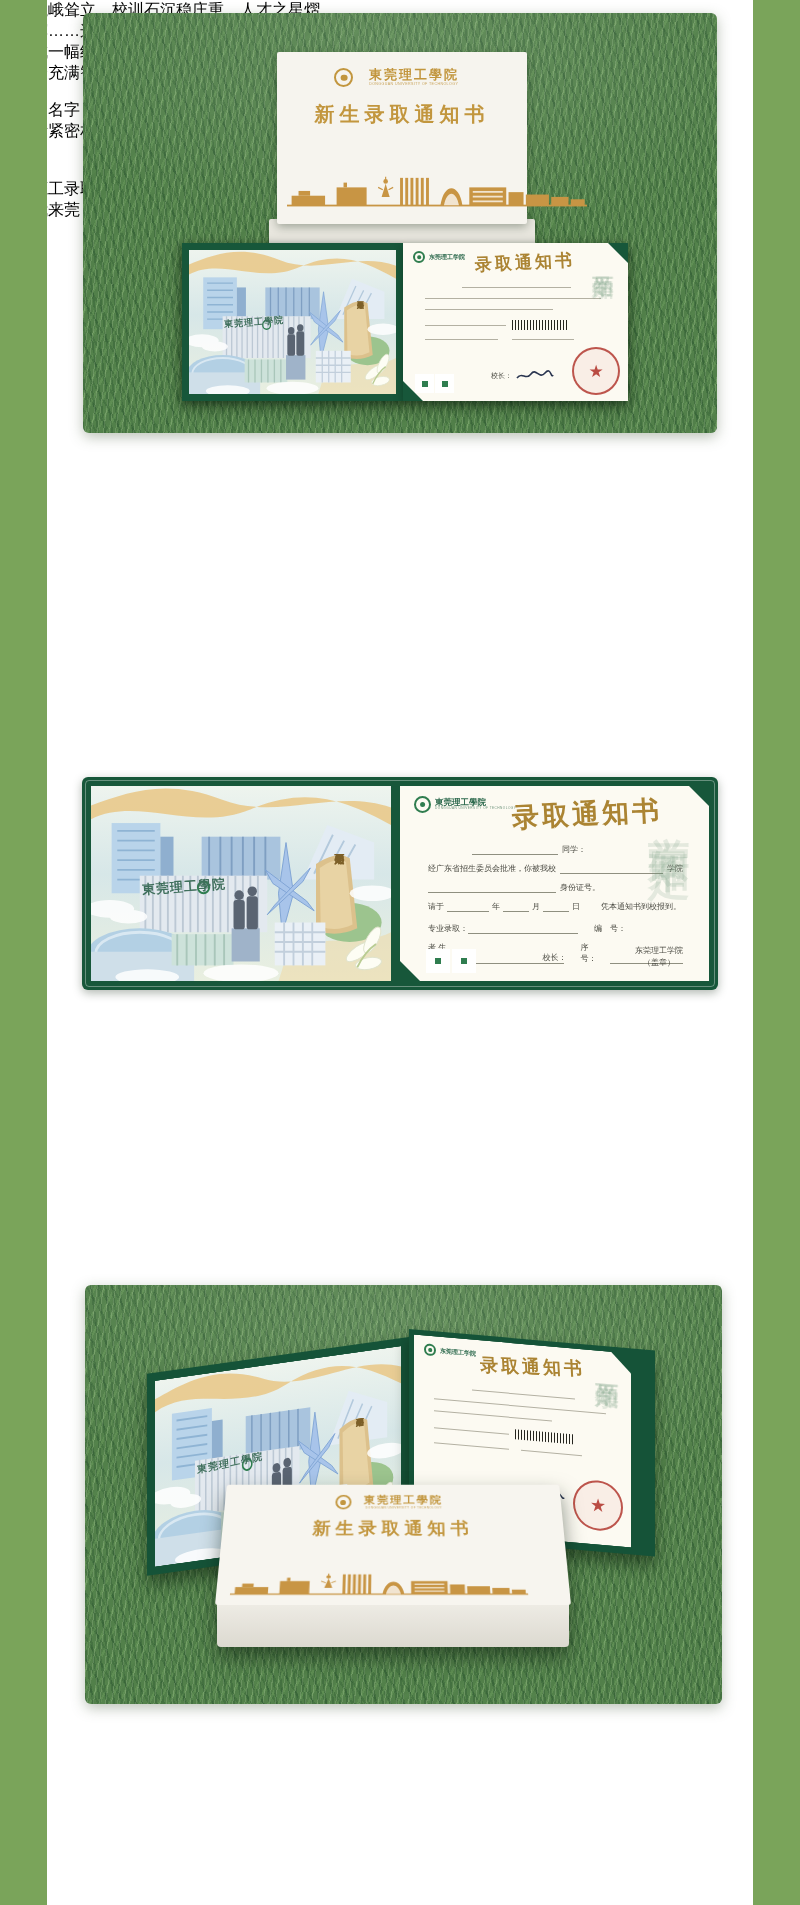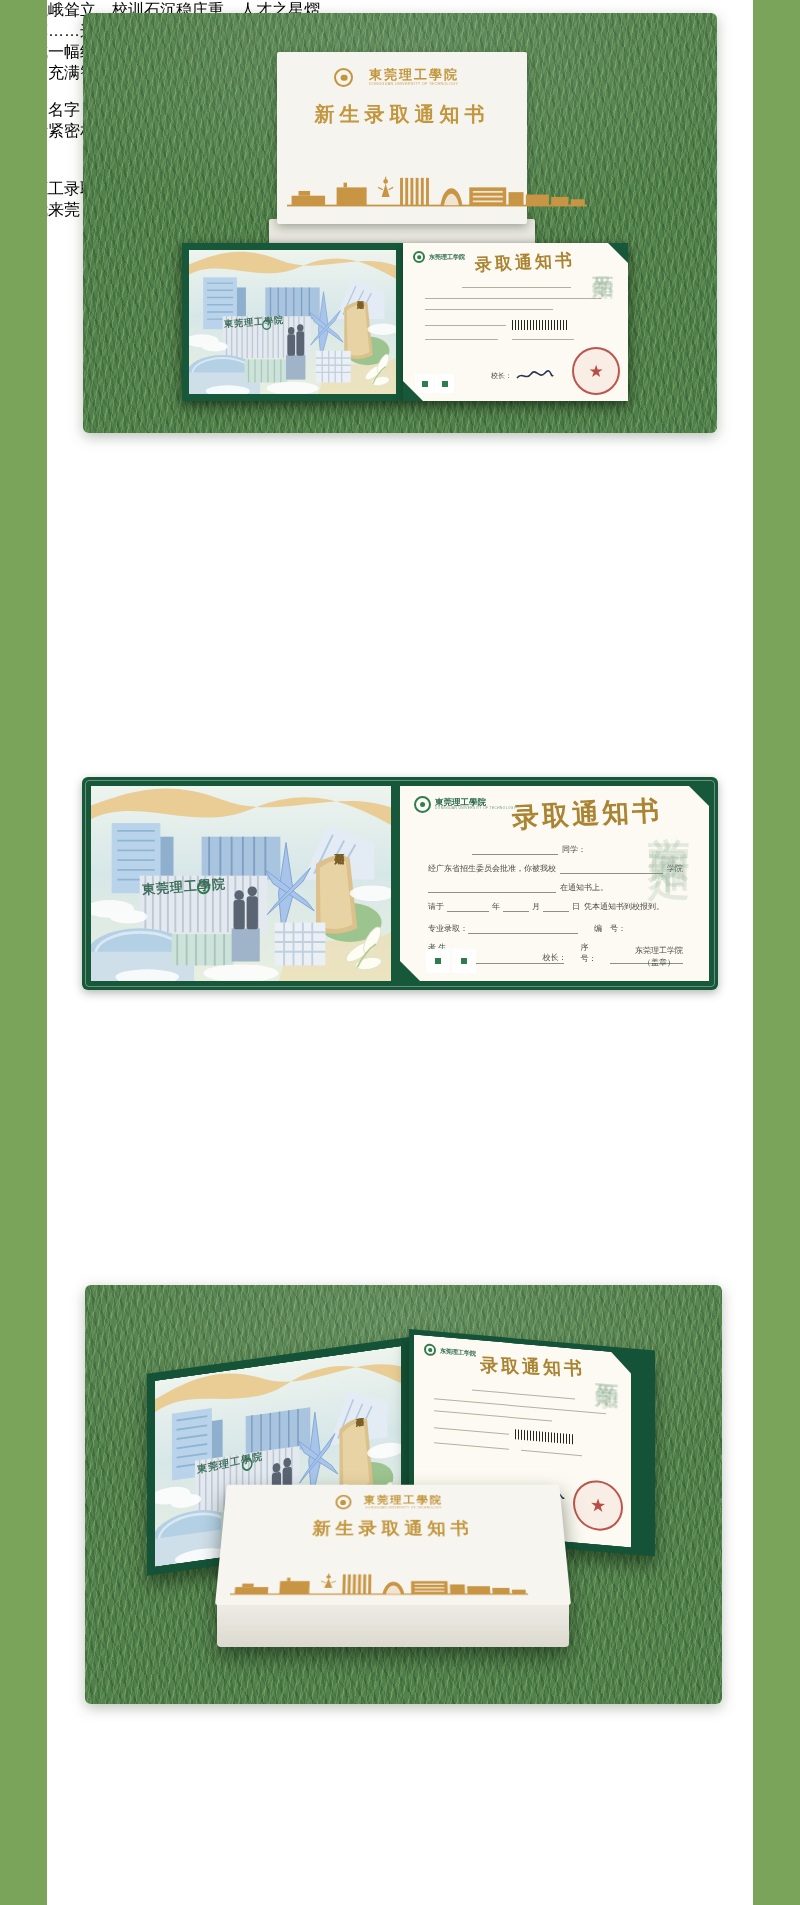--- a/index.html
+++ b/index.html
@@ -285,31 +285,31 @@
             <span class="blank" style="width:86px;margin-right:4px;"></span>
             <span>同学：</span>
           </div>
           <div class="frow" style="margin-bottom:8px;">
             <span>经广东省招生委员会批准，你被我校</span>
             <span class="blank" style="flex:1;margin:0 4px;"></span>
             <span>学院</span>
           </div>
           <div class="frow" style="margin-bottom:8px;">
             <span class="blank" style="width:128px;margin-right:4px;"></span>
-            <span>在通知书上。</span>
+            <span>身份证号。</span>
           </div>
           <div class="frow" style="margin-bottom:11px;">
             <span>请于</span>
             <span class="blank" style="width:42px;margin:0 3px;"></span>
             <span>年</span>
             <span class="blank" style="width:26px;margin:0 3px;"></span>
             <span>月</span>
             <span class="blank" style="width:26px;margin:0 3px;"></span>
             <span>日</span>
-            <span style="margin-left:4px;">凭本通知书到校报到。</span>
+            <span style="margin-left:21px;">凭本通知书到校报到。</span>
           </div>
           <div class="frow" style="margin-bottom:8px;">
             <span>专业录取：</span>
             <span class="blank" style="width:110px;margin-right:16px;"></span>
             <span>编　号：</span>
           </div>
           <div class="frow">
             <span>考 生 号：</span>
             <span class="blank" style="width:110px;margin-right:16px;"></span>
             <span>序　号：</span>

